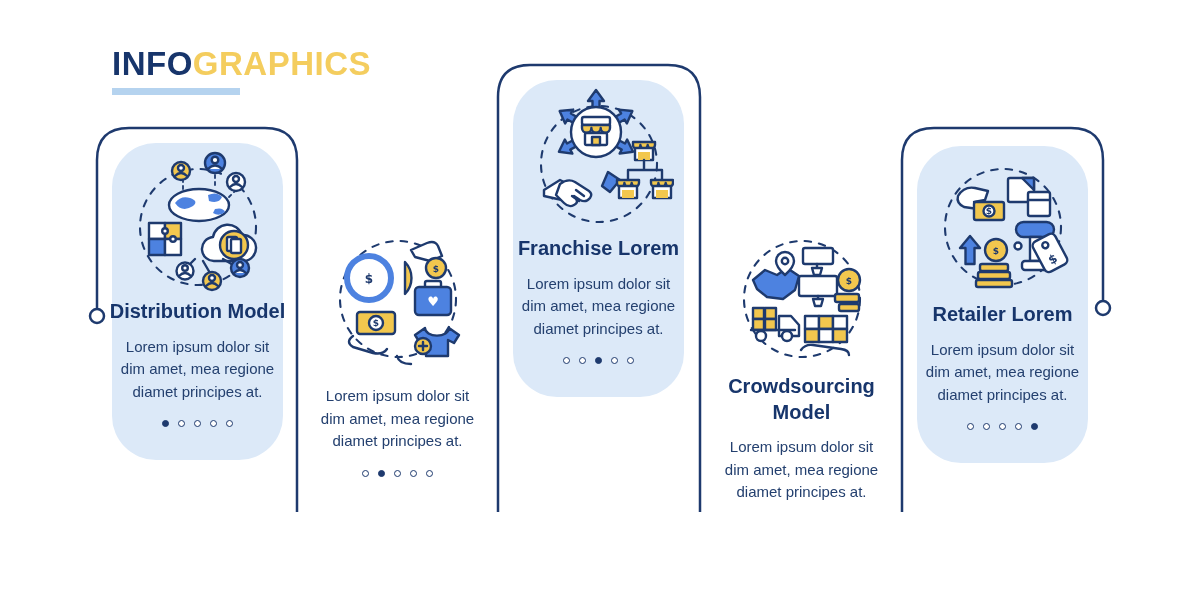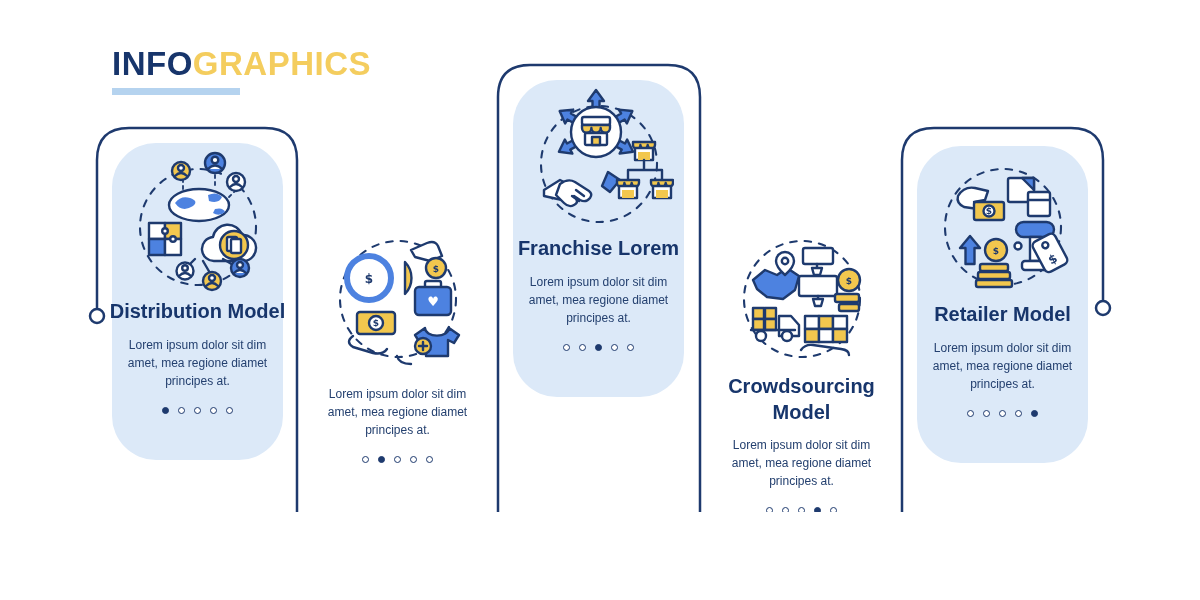--- a/index.html
+++ b/index.html
@@ -22,21 +22,21 @@
   .card{position:absolute;width:171px;display:flex;flex-direction:column;align-items:center;text-align:center}
   .card.filled{height:317px;background:var(--card-fill);border-radius:44px}
   .card1{left:112px;top:143px}
   .card2{left:312px;top:218px}
   .card3{left:513px;top:80px}
   .card4{left:716px;top:218px}
   .card5{left:917px;top:146px}
 
   .icon-wrap{height:150px;margin-top:6px;display:flex;align-items:center;justify-content:center}
   .card h2{font-size:20px;font-weight:bold;color:var(--title-navy);line-height:1.28;width:176px}
-  .card p{font-size:12px;color:var(--text);line-height:1.5;margin-top:11px;width:168px}
+  .card p{font-size:15px;color:var(--text);line-height:1.5;margin-top:11px;width:168px}
   .dots{display:flex;gap:9px;margin-top:17px;justify-content:center}
   .dot{width:7px;height:7px;border:1.6px solid var(--navy);border-radius:50%;background:#fff;display:inline-block}
   .dot.active{background:var(--navy)}
 
   
   .sn{stroke:var(--navy);stroke-width:2.4;stroke-linecap:round;stroke-linejoin:round;fill:none}
   .dash{stroke:var(--navy);stroke-width:2.1;fill:none;stroke-dasharray:6.5 8;stroke-linecap:round}
   .dash2{stroke:var(--navy);stroke-width:1.8;fill:none;stroke-dasharray:3 4;stroke-linecap:round}
   .fw{fill:#fff}
   .fb{fill:var(--icon-blue)}
@@ -272,21 +272,21 @@
           <text class="dollar" x="122" y="112">$</text>
         </g>
         <path class="sn fb" d="M42 84 l10 12 h-5.5 v16 h-9 v-16 H32 z"></path>
         <circle class="sn fy" cx="68" cy="98" r="11"></circle>
         <text class="dollar small" x="68" y="102">$</text>
         <rect class="sn fy" x="52" y="112" width="28" height="7" rx="2"></rect>
         <rect class="sn fy" x="50" y="120" width="32" height="7" rx="2"></rect>
         <rect class="sn fy" x="48" y="128" width="36" height="7" rx="2"></rect>
       </svg>
     </div>
-    <h2>Retailer Model</h2>
+    <h2>Retailer Lorem</h2>
     <p>Lorem ipsum dolor sit dim amet, mea regione diamet principes at.</p>
     <div class="dots">
         <span class="dot"></span>
         <span class="dot"></span>
         <span class="dot"></span>
         <span class="dot"></span>
         <span class="dot active"></span>
       </div>
   </div>
 

